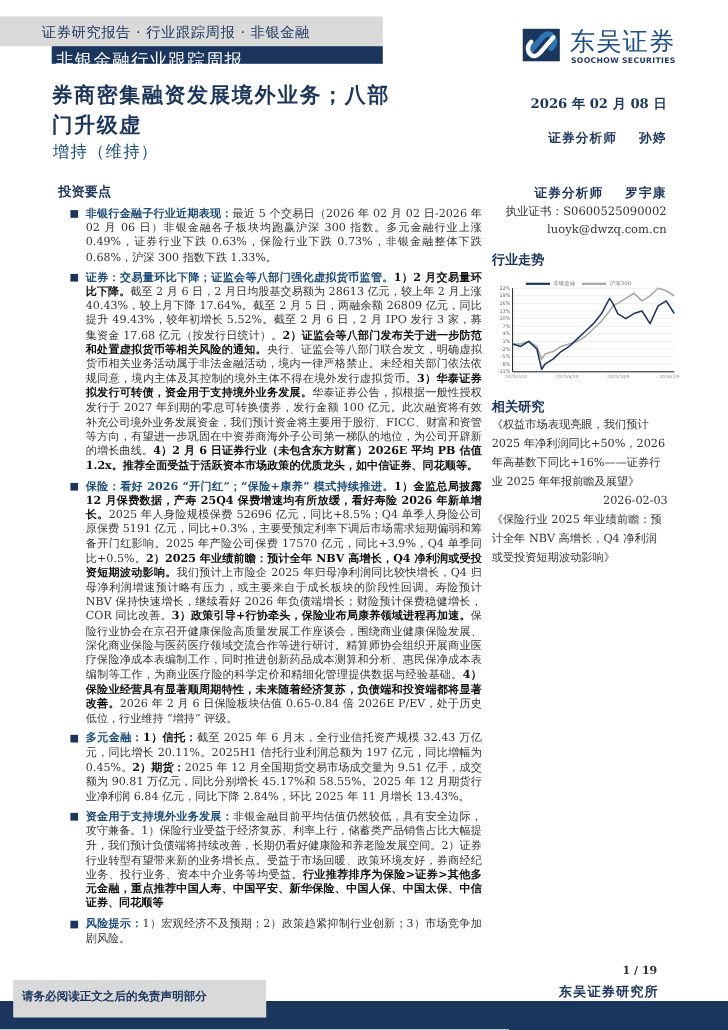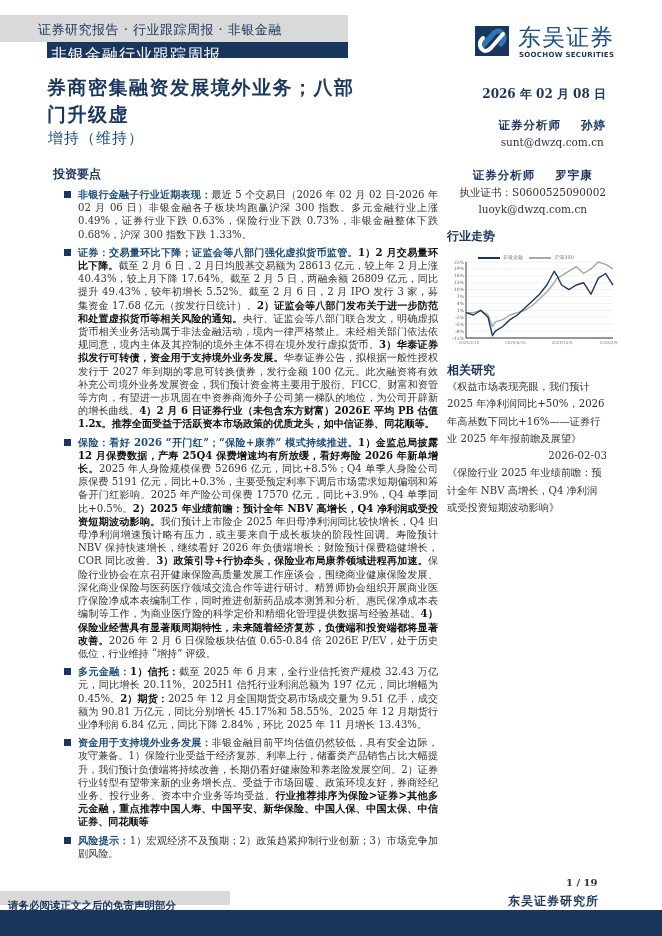--- a/index.html
+++ b/index.html
@@ -13,21 +13,21 @@
 
   .logo { position: absolute; left: 475px; top: 22px; width: 160px; height: 40px; }
   .logo-mark { position: absolute; left: 0; top: 4px; width: 34px; height: 30px; }
   .logo-cn { position: absolute; left: 43px; top: 0px; font-family: "DejaVu Sans", sans-serif; font-size: 23px; color: #1b4f8a; letter-spacing: 1px; }
   .logo-en { position: absolute; left: 44px; top: 29px; font-family: "DejaVu Sans", sans-serif; font-weight: bold; font-size: 7px; color: #1b365d; letter-spacing: 0.3px; }
 
   .headline { position: absolute; left: 47px; top: 74px; width: 320px; font-size: 19px; line-height: 27px; font-weight: bold; color: #1b365d; letter-spacing: 1.5px; }
   .rating { position: absolute; left: 48px; top: 129px; font-size: 15px; color: #1f4e79; letter-spacing: 1px; }
 
   .date { position: absolute; right: 56px; top: 86px; font-size: 12px; font-weight: bold; color: #1b365d; }
-  .analyst { position: absolute; right: 56px; font-size: 11.5px; text-align: center; }
+  .analyst { position: absolute; right: 56px; font-size: 11.5px; text-align: right; }
   .analyst-name { font-weight: bold; color: #1b365d; letter-spacing: 1px; }
   .analyst-line { font-size: 10.5px; color: #333; line-height: 17px; }
 
   .section-head { position: absolute; font-size: 12px; font-weight: bold; color: #1b365d; text-align: center; }
 
   .points { position: absolute; left: 64px; top: 188px; width: 374px; }
   .point { position: relative; padding-left: 14px; font-size: 10.1px; line-height: 13.2px; color: #333; text-align: justify; margin-bottom: 5px; }
   .point .bullet { position: absolute; left: 0; top: 3px; width: 7px; height: 7px; background: #1b365d; }
   .point .lead { font-weight: bold; color: #1f4e79; }
   .point b { font-weight: bold; color: #111; }
@@ -35,21 +35,21 @@
   .chart-box { position: absolute; left: 448px; top: 258px; width: 170px; height: 90px; }
   .legend { position: absolute; left: 478px; top: 254px; font-size: 5px; color: #777; }
   .legend .ln { display: inline-block; width: 22px; height: 2px; vertical-align: middle; margin-right: 3px; }
 
   .related { position: absolute; left: 447px; top: 378px; width: 160px; font-size: 10.2px; line-height: 17.3px; color: #333; }
   .related .rdate { text-align: right; }
 
   .page-num { position: absolute; left: 566px; top: 877px; font-size: 10px; font-weight: bold; color: #333; }
   .footer-org { position: absolute; left: 508px; top: 893px; font-size: 12px; font-weight: bold; color: #1b365d; letter-spacing: 1px; }
   .footer-band { position: absolute; left: 0; top: 910px; width: 662px; height: 26px; background: #1b365d; }
-  .footer-gray { position: absolute; left: 0; top: 891px; width: 230px; height: 14px; background: #d9d9d9; }
+  .footer-gray { position: absolute; left: 12px; top: 891px; width: 230px; height: 34px; background: #d9d9d9; }
   .footer-gray span { position: absolute; left: 8px; top: 8px; font-size: 10.5px; font-weight: bold; color: #1b365d; }
 </style>
 </head>
 <body>
 
 <div class="top-band">
   <span>证券研究报告 · 行业跟踪周报 · 非银金融</span>
 </div>
 <div class="title-band">
   <span>非银金融行业跟踪周报</span>
@@ -70,21 +70,20 @@
 </div>
 <div class="rating">增持（维持）</div>
 
 <div class="date">2026 年 02 月 08 日</div>
 
 <div class="analyst" style="top:116px;">
   <div class="analyst-name" style="line-height:18px;">
     <span>证券分析师</span>&nbsp;&nbsp;&nbsp;
     <span>孙婷</span>
   </div>
-  <div class="analyst-line">sunt@dwzq.com.cn</div>
 </div>
 
 <div class="analyst" style="top:166px;">
   <div class="analyst-name" style="line-height:18px;">
     <span>证券分析师</span>&nbsp;&nbsp;&nbsp;
     <span>罗宇康</span>
   </div>
   <div class="analyst-line">
     <span>执业证书：</span><span>S0600525090002</span>
   </div>

